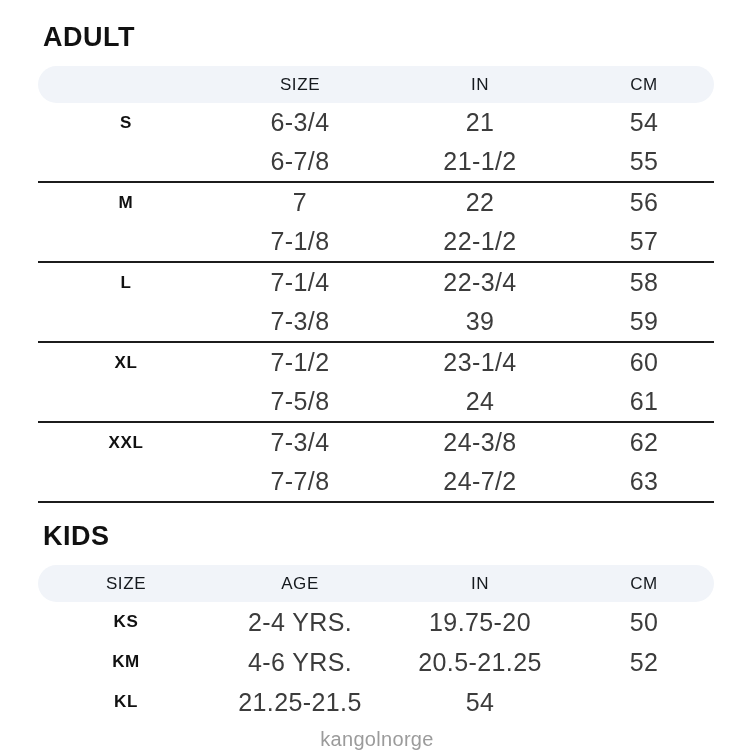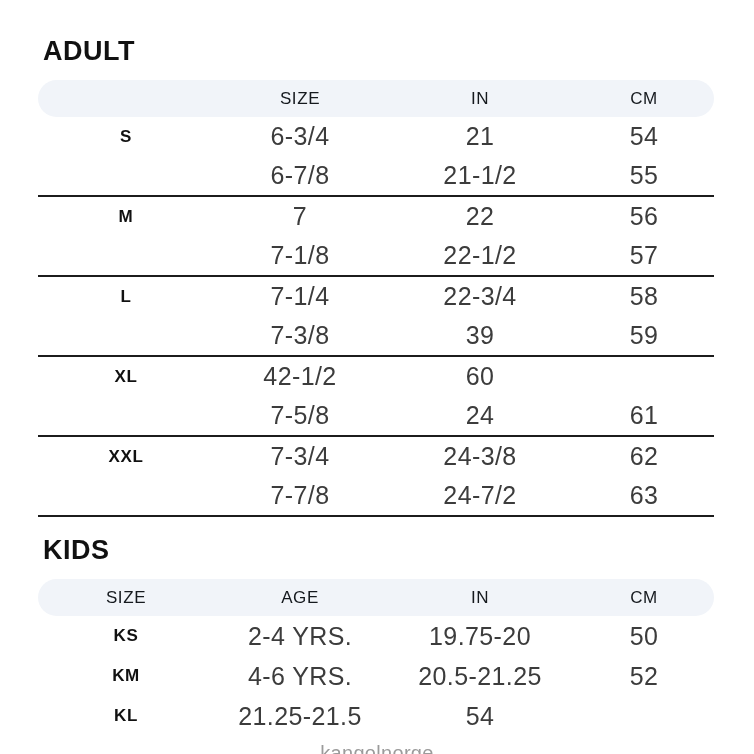--- a/index.html
+++ b/index.html
@@ -2,21 +2,21 @@
 <html><head>
 <meta charset="utf-8">
 <style>
   * { margin: 0; padding: 0; box-sizing: border-box; }
   html, body {
     width: 754px; height: 754px;
     background: #ffffff;
     font-family: "Liberation Sans", "DejaVu Sans", sans-serif;
     overflow: hidden;
   }
-  .page { width: 754px; height: 754px; padding-top: 36px; }
+  .page { width: 754px; height: 754px; padding-top: 22px; }
 
   .section-title {
     font-size: 27px;
     font-weight: 800;
     letter-spacing: 0.5px;
     color: #111111;
     margin: 0 0 13px 43px;
   }
   .section-title.kids { margin-top: 18px; }
 
@@ -124,21 +124,22 @@
         <div class="size-letter"></div>
         <div class="value-cell">7-3/8</div>
         <div class="value-cell">39</div>
         <div class="value-cell">59</div>
       </div>
     </div>
 
     <div class="size-group">
       <div class="grid-row body-row">
         <div class="size-letter">XL</div>
-        <div class="value-cell">42-1/2</div>
+        <div class="value-cell">7-1/2</div>
+        <div class="value-cell">23-1/4</div>
         <div class="value-cell">60</div>
       </div>
       <div class="grid-row body-row">
         <div class="size-letter"></div>
         <div class="value-cell">7-5/8</div>
         <div class="value-cell">24</div>
         <div class="value-cell">61</div>
       </div>
     </div>
 

